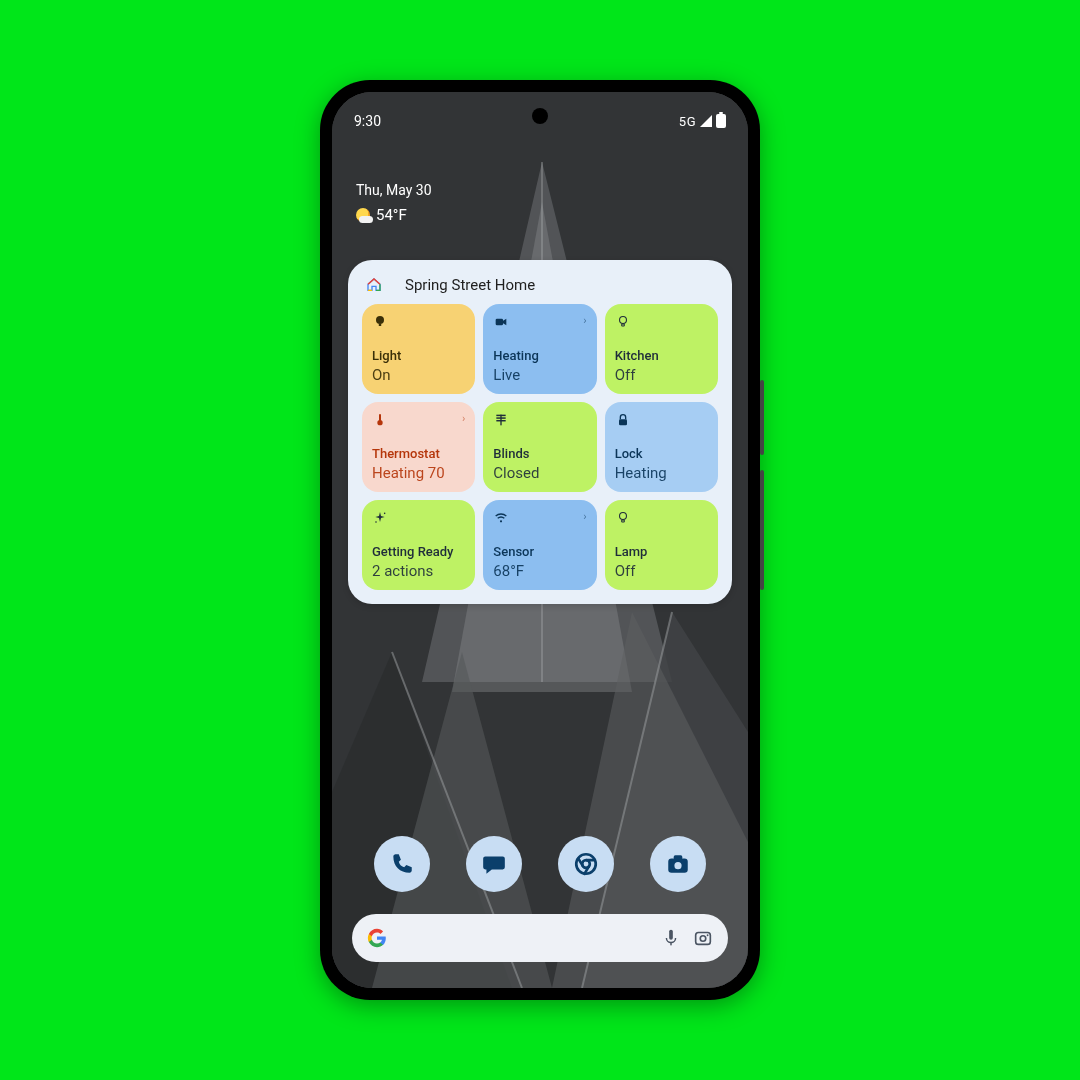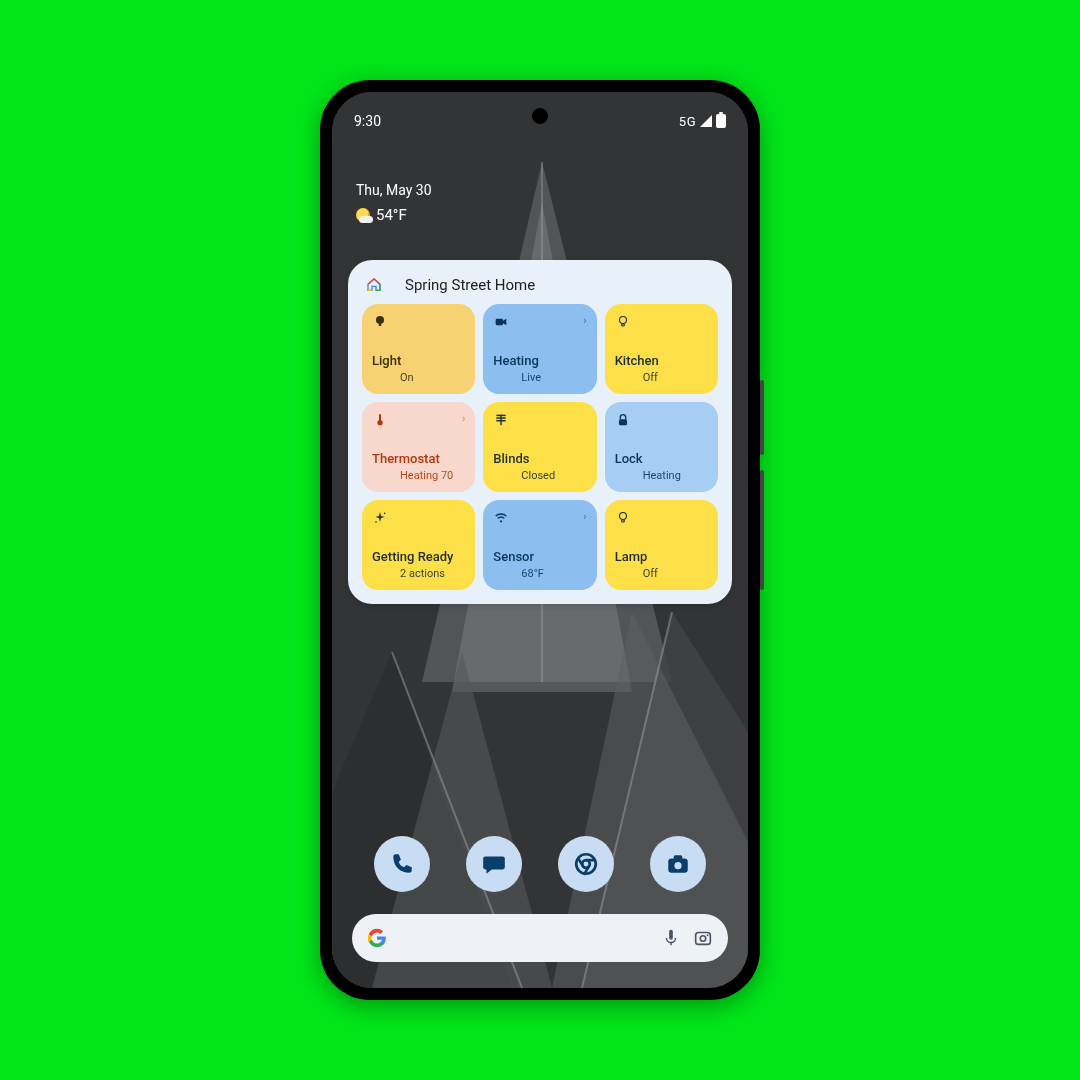--- a/index.html
+++ b/index.html
@@ -83,24 +83,24 @@
     border-radius:16px; padding:10px 10px 10px 10px;
     height:90px;
     display:flex; flex-direction:column; justify-content:space-between;
     cursor:pointer;
     position:relative;
   }
   .tile .top { display:flex; justify-content:space-between; align-items:flex-start; height:22px;}
   .tile .ico { width:16px; height:16px; }
   .tile .chev { font-size:11px; opacity:.55; line-height:1; margin-top:1px; }
   .tile .name { font-size:13px; font-weight:500; line-height:1.15; }
-  .tile .sub  { font-size:11px; margin-top:2px; opacity:.9;margin-left:28px; }
+  .tile .sub  { font-size:15px; margin-top:2px; opacity:.9; }
   .t-yellow { background:#f7d273; color:#3a2f08; }
   .t-blue   { background:#8cbef0; color:#0b3558; }
-  .t-pale   { background:#fde047; color:#1f2d3a; }
+  .t-pale   { background:#bef264; color:#1f2d3a; }
   .t-peach  { background:#f8d8cd; color:#b5360b; }
   .t-bluea  { background:#a6cdf3; color:#0b3558;justify-content:space-between; }
   
   .dock {
     position:absolute; bottom:96px; left:0; right:0;
     display:flex; justify-content:center; gap:36px; z-index:30;
   }
   .dock .app {
     width:56px; height:56px; border-radius:50%;
     background:#c8ddf3; display:flex; align-items:center; justify-content:center;

